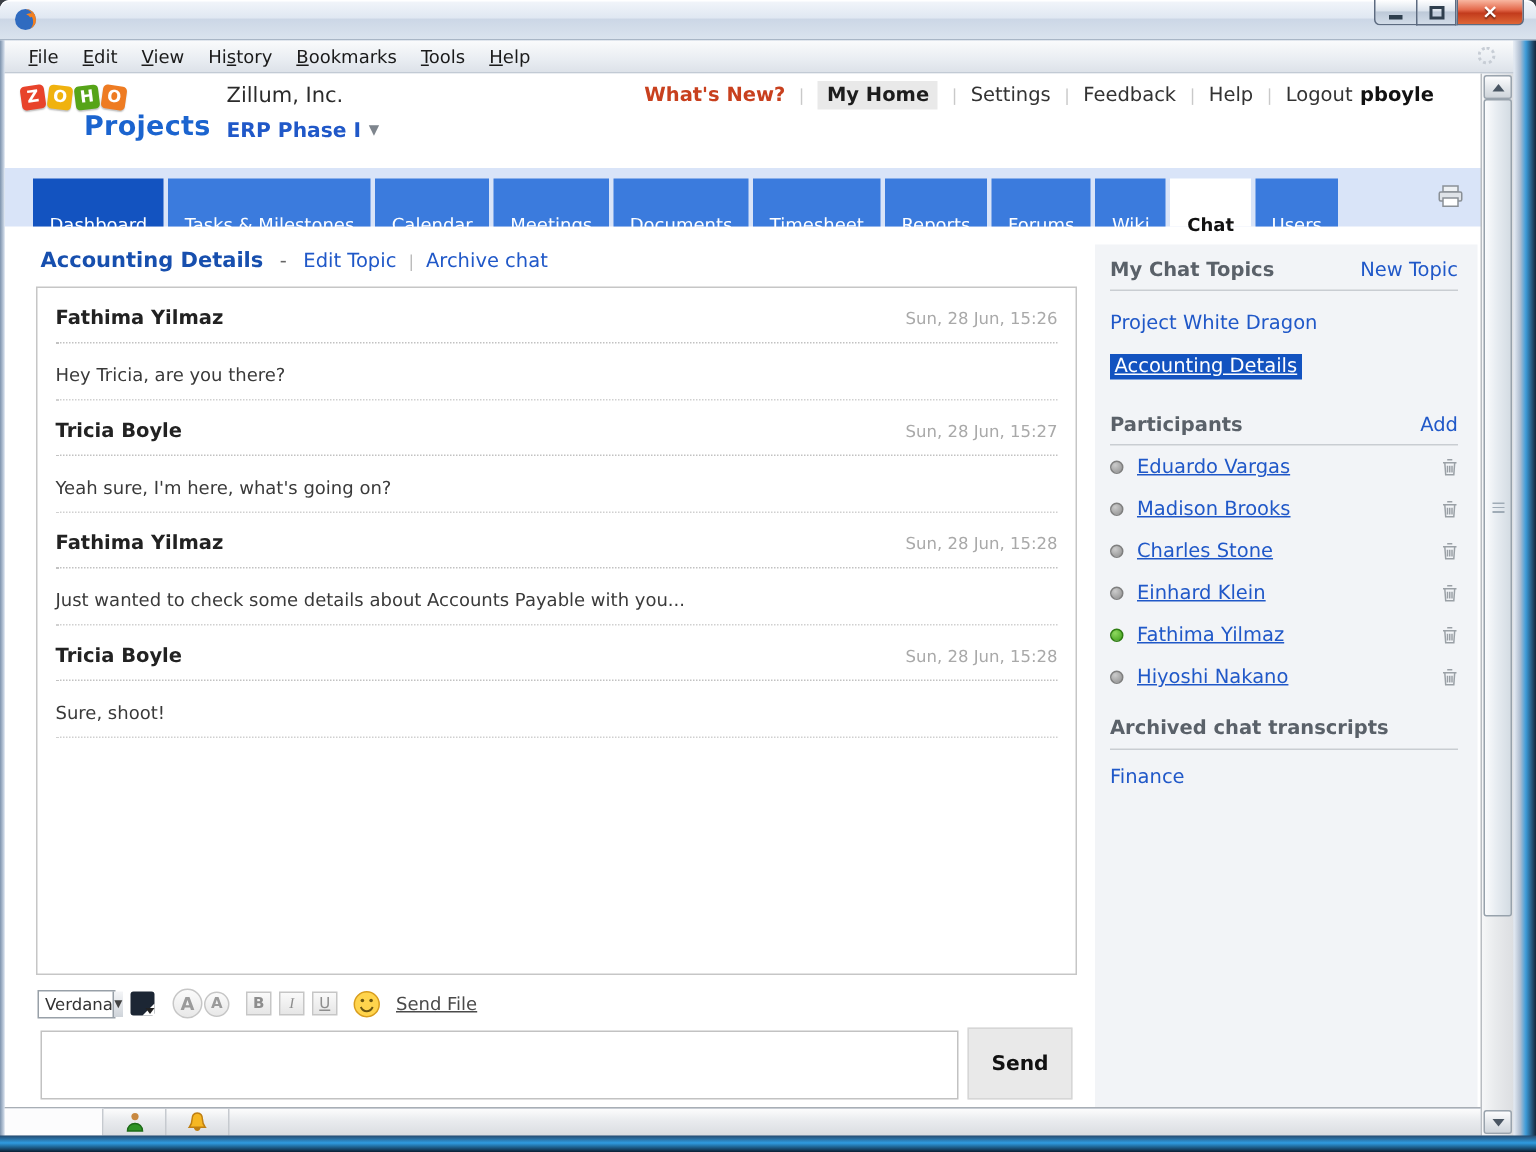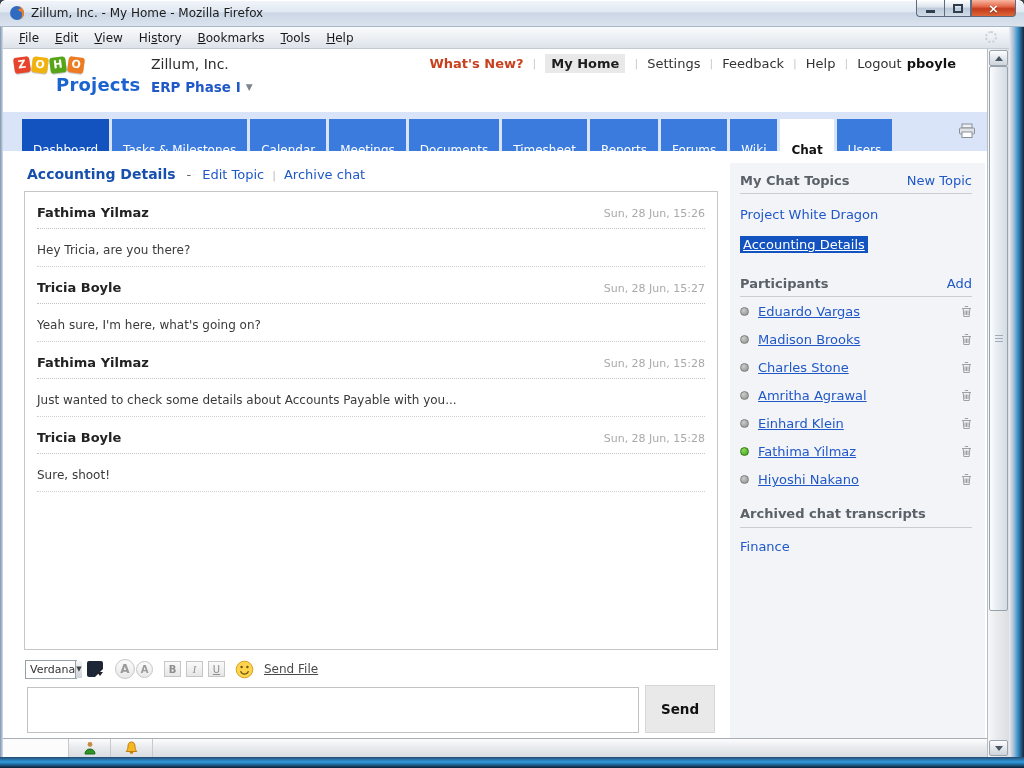--- a/index.html
+++ b/index.html
@@ -152,21 +152,20 @@
 
 <div class="window">
 
   <div class="titlebar">
     <span class="fficon">
       <svg width="16" height="16" viewBox="0 0 16 16">
         <circle cx="8" cy="8" r="7" fill="#2f6bc0"></circle>
         <path d="M8 1a7 7 0 0 1 7 7 7 7 0 0 1-4 6.3A6 6 0 0 0 13 9c0-1.1-.3-2-.8-2.8l-1.1.5C10.5 5.6 9.6 5 8.4 4.7 9.8 4 11.2 3.6 12.4 4A7 7 0 0 0 8 1z" fill="#f38020"></path>
       </svg>
     </span>
-    <span class="wtitle">Zillum, Inc. - My Home - Mozilla Firefox</span>
     <span class="winbtns">
       <span class="wbtn min">
           <span class="glyph-min"></span>
         </span>
       <span class="wbtn max">
           <span class="glyph-max"></span>
         </span>
       <span class="wbtn close">
           <span class="glyph-x"></span>
         </span>
@@ -350,29 +349,20 @@
           <span class="dot st-offline"></span>
           <a class="pname">Charles Stone</a>
           <span class="trash">
               <svg width="11" height="13" viewBox="0 0 11 13">
                 <path d="M1 3.5h9M3.8 1.5h3.4M2.2 3.5l.6 8h5.4l.6-8M4 5.5v4.5M5.5 5.5v4.5M7 5.5v4.5" stroke="#9aa0a6" stroke-width="1" fill="none"></path>
               </svg>
             </span>
         </div>
         <div class="prow">
           <span class="dot st-offline"></span>
-          <a class="pname">Amritha Agrawal</a>
-          <span class="trash">
-              <svg width="11" height="13" viewBox="0 0 11 13">
-                <path d="M1 3.5h9M3.8 1.5h3.4M2.2 3.5l.6 8h5.4l.6-8M4 5.5v4.5M5.5 5.5v4.5M7 5.5v4.5" stroke="#9aa0a6" stroke-width="1" fill="none"></path>
-              </svg>
-            </span>
-        </div>
-        <div class="prow">
-          <span class="dot st-offline"></span>
           <a class="pname">Einhard Klein</a>
           <span class="trash">
               <svg width="11" height="13" viewBox="0 0 11 13">
                 <path d="M1 3.5h9M3.8 1.5h3.4M2.2 3.5l.6 8h5.4l.6-8M4 5.5v4.5M5.5 5.5v4.5M7 5.5v4.5" stroke="#9aa0a6" stroke-width="1" fill="none"></path>
               </svg>
             </span>
         </div>
         <div class="prow">
           <span class="dot st-online"></span>
           <a class="pname">Fathima Yilmaz</a>

